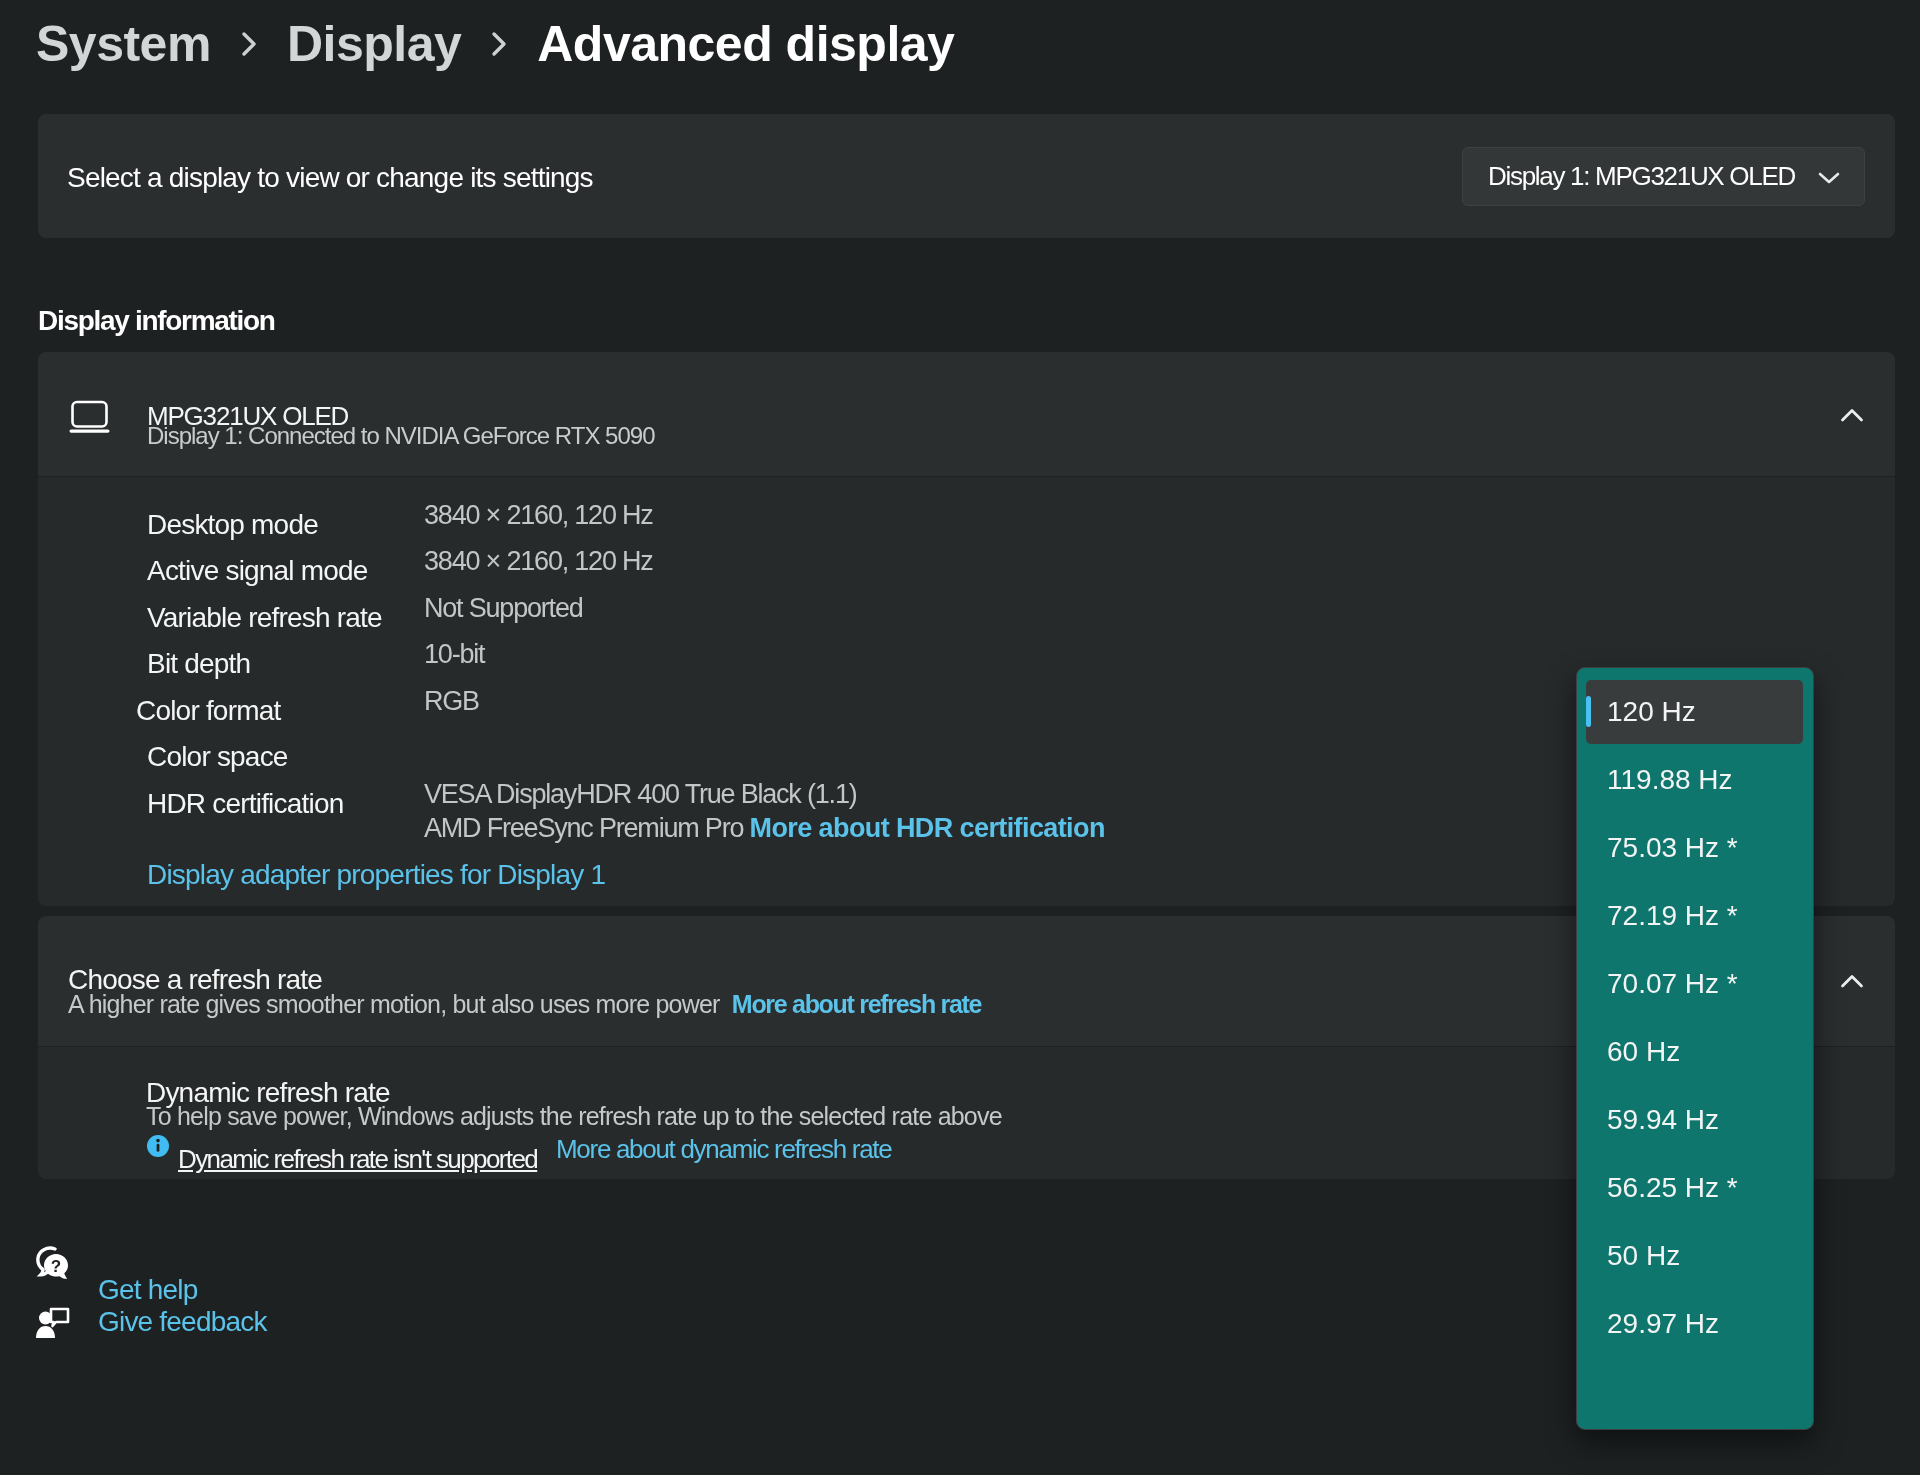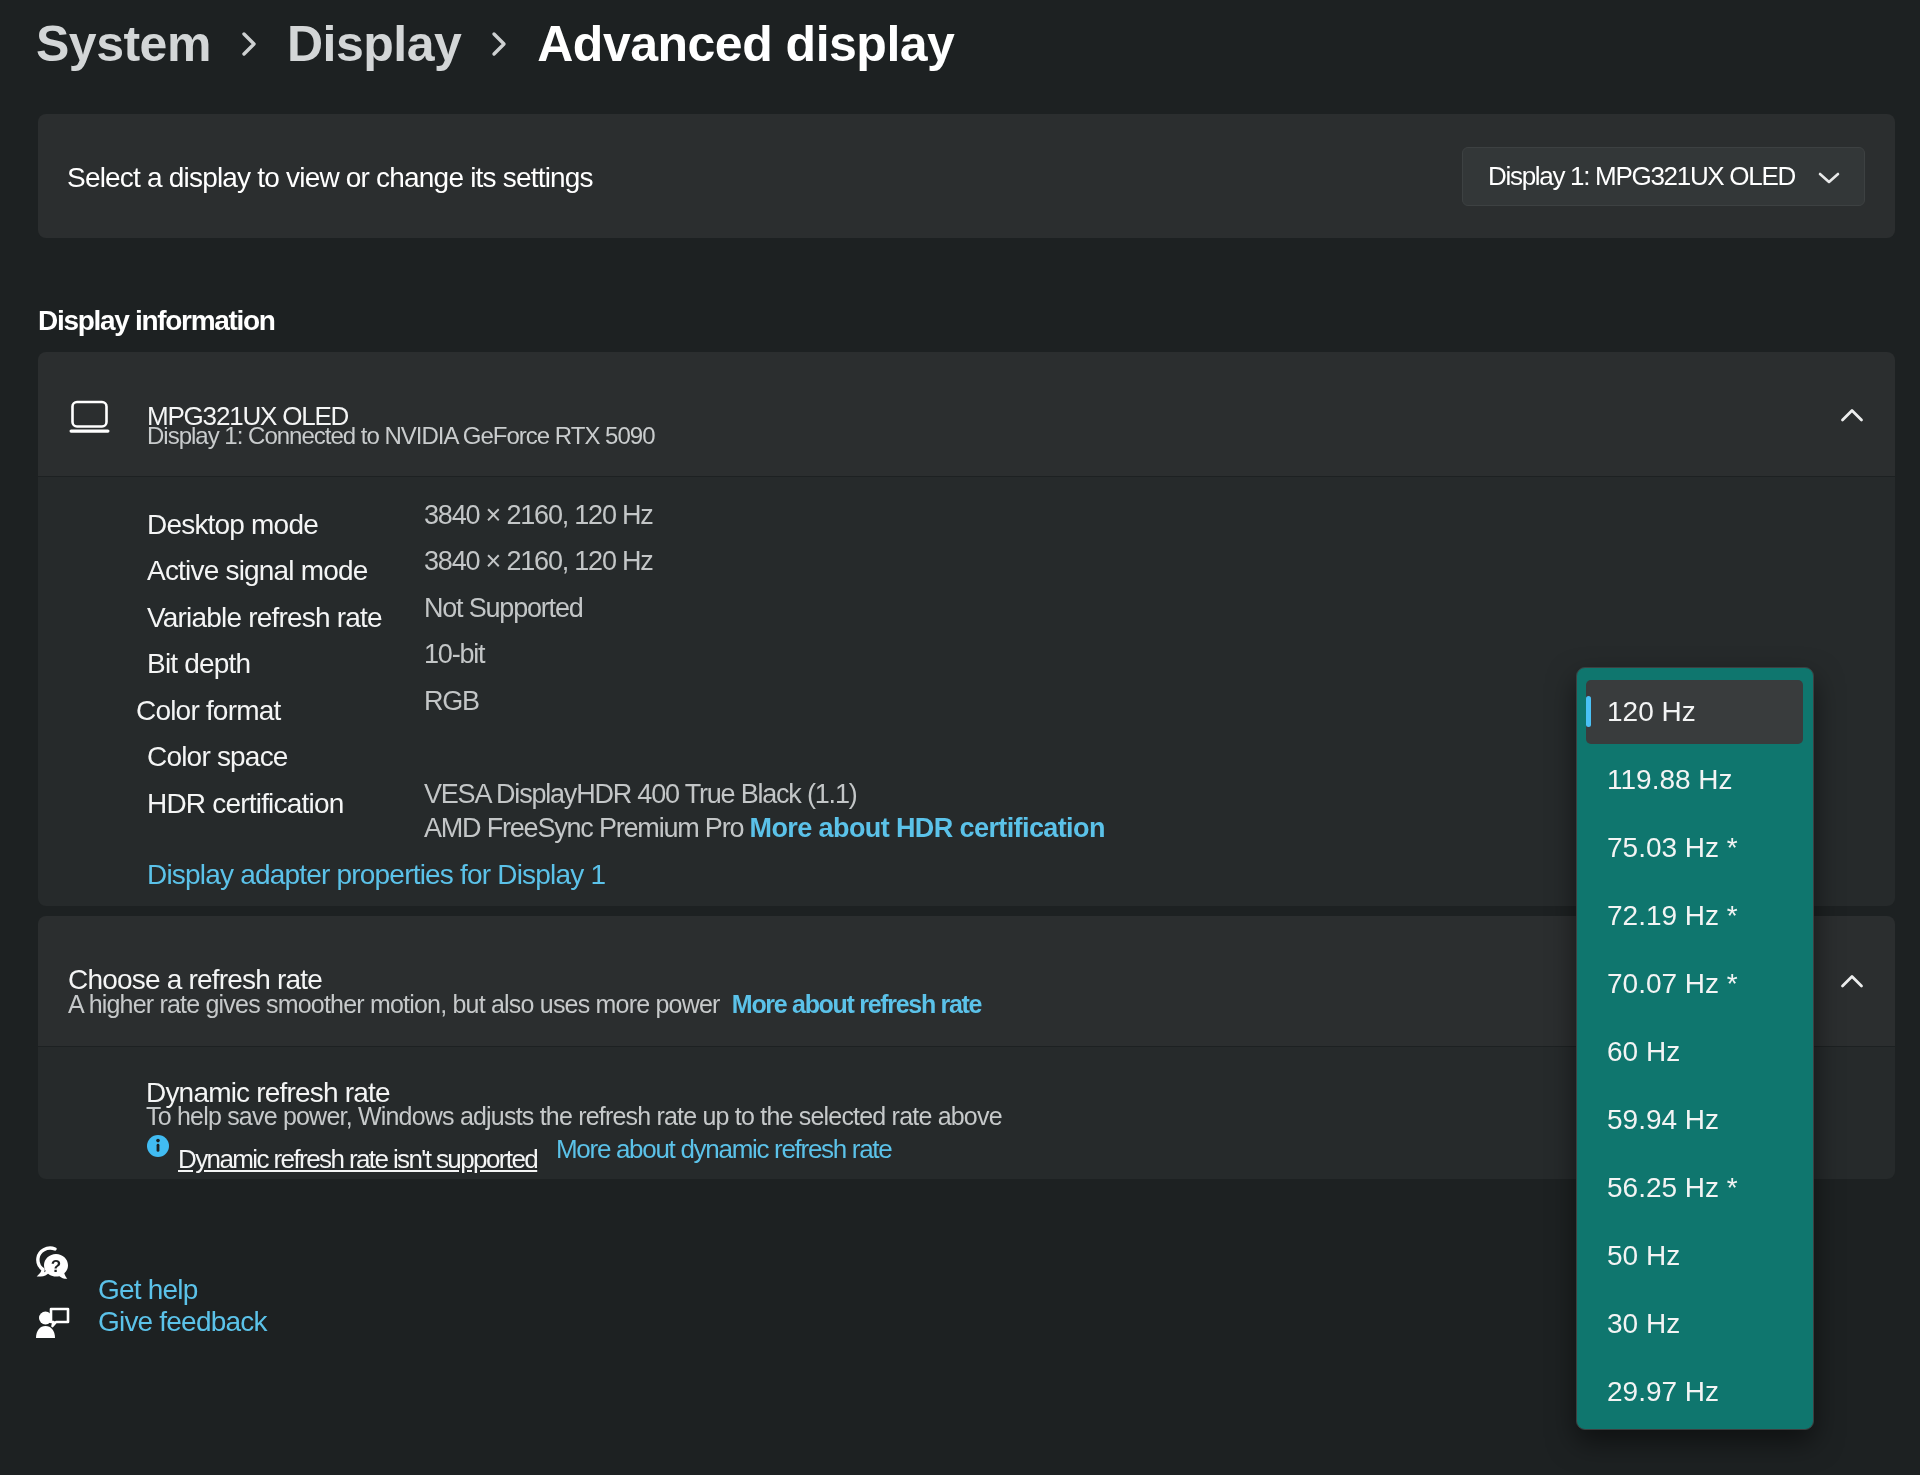--- a/index.html
+++ b/index.html
@@ -146,18 +146,15 @@
   <div class="fi">
       <span>59.94 Hz</span>
     </div>
   <div class="fi">
       <span>56.25 Hz *</span>
     </div>
   <div class="fi">
       <span>50 Hz</span>
     </div>
   <div class="fi">
-      <span>30 Hz</span>
-    </div>
-  <div class="fi">
       <span>29.97 Hz</span>
     </div>
 </div>
 
 </body></html>

